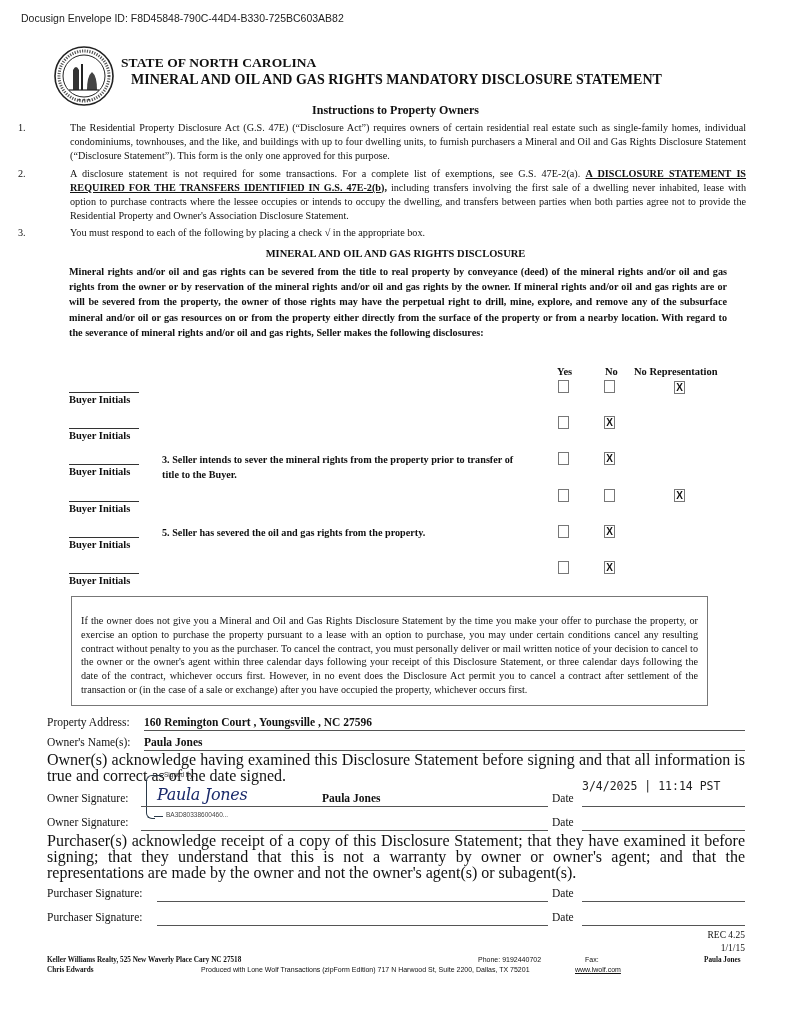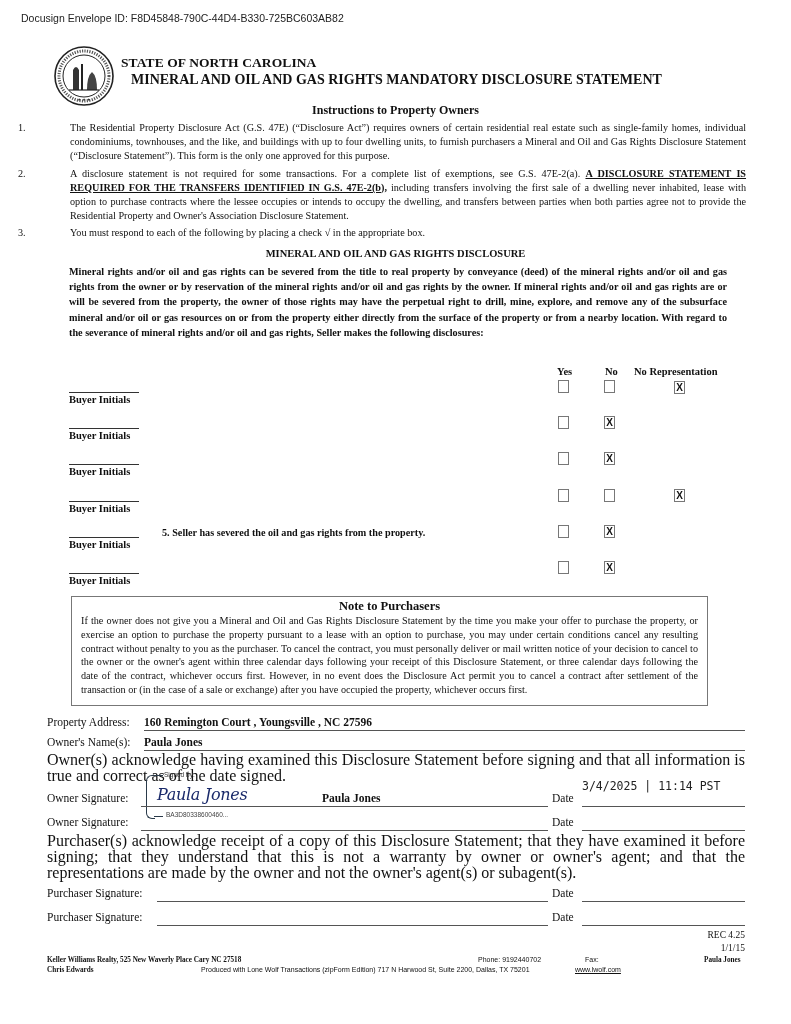--- a/index.html
+++ b/index.html
@@ -95,20 +95,21 @@
 <div class="abs q-row" style="top:416px;">
   <div class="initials-line" style="top:12px;"></div>
   <div class="initials-label" style="top:14px;">Buyer Initials</div>
   <div class="cb" style="left:558px;top:0px;"></div>
   <div class="cb" style="left:604px;top:0px;">X</div>
 </div>
 
 <div class="abs q-row" style="top:452px;">
   <div class="initials-line" style="top:12px;"></div>
   <div class="initials-label" style="top:14px;">Buyer Initials</div>
+  <div class="q-text" style="top:0px;width:360px;">3. Seller intends to sever the mineral rights from the property prior to transfer of title to the Buyer.</div>
   <div class="cb" style="left:558px;top:0px;"></div>
   <div class="cb" style="left:604px;top:0px;">X</div>
 </div>
 
 <div class="abs q-row" style="top:489px;">
   <div class="initials-line" style="top:12px;"></div>
   <div class="initials-label" style="top:14px;">Buyer Initials</div>
   <div class="cb" style="left:558px;top:0px;"></div>
   <div class="cb" style="left:604px;top:0px;"></div>
   <div class="cb" style="left:674px;top:0px;">X</div>
@@ -123,21 +124,20 @@
 </div>
 
 <div class="abs q-row" style="top:561px;">
   <div class="initials-line" style="top:12px;"></div>
   <div class="initials-label" style="top:14px;">Buyer Initials</div>
   <div class="cb" style="left:558px;top:0px;"></div>
   <div class="cb" style="left:604px;top:0px;">X</div>
 </div>
 
 <div class="abs note-box">
-  <div class="note-title">Note to Purchasers</div>
   <div class="note-body">If the owner does not give you a Mineral and Oil and Gas Rights Disclosure Statement by the time you make your offer to purchase the property, or exercise an option to purchase the property pursuant to a lease with an option to purchase, you may under certain conditions cancel any resulting contract without penalty to you as the purchaser. To cancel the contract, you must personally deliver or mail written notice of your decision to cancel to the owner or the owner's agent within three calendar days following your receipt of this Disclosure Statement, or three calendar days following the date of the contract, whichever occurs first. However, in no event does the Disclosure Act permit you to cancel a contract after settlement of the transaction or (in the case of a sale or exchange) after you have occupied the property, whichever occurs first.</div>
 </div>
 
 <div class="abs field-row" style="top:716px;">
   <span>Property Address:</span>
 </div>
 <div class="abs" style="left:144px;top:716px;font-size:11.5px;font-weight:bold;">160 Remington Court , Youngsville , NC  27596</div>
 <div class="abs field-line" style="left:144px;top:730px;width:601px;"></div>
 
 <div class="abs field-row" style="top:736px;">

